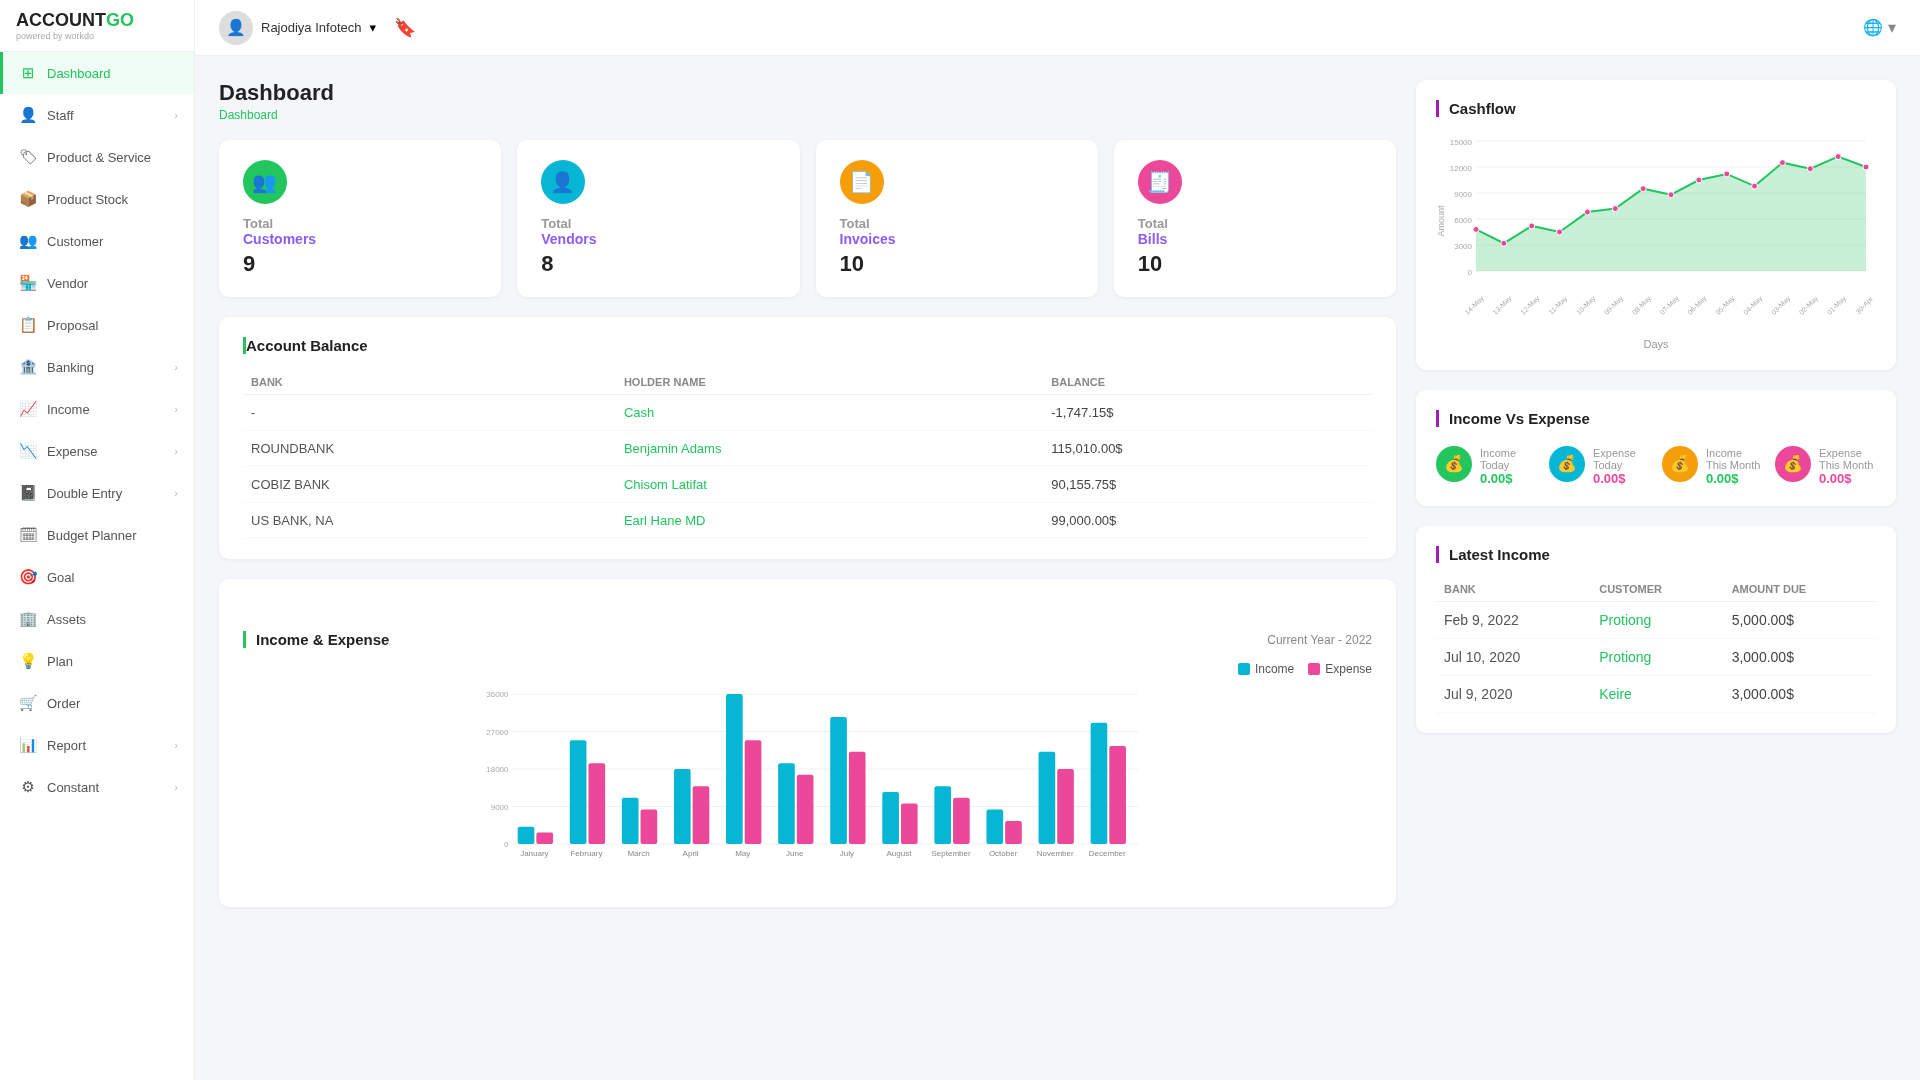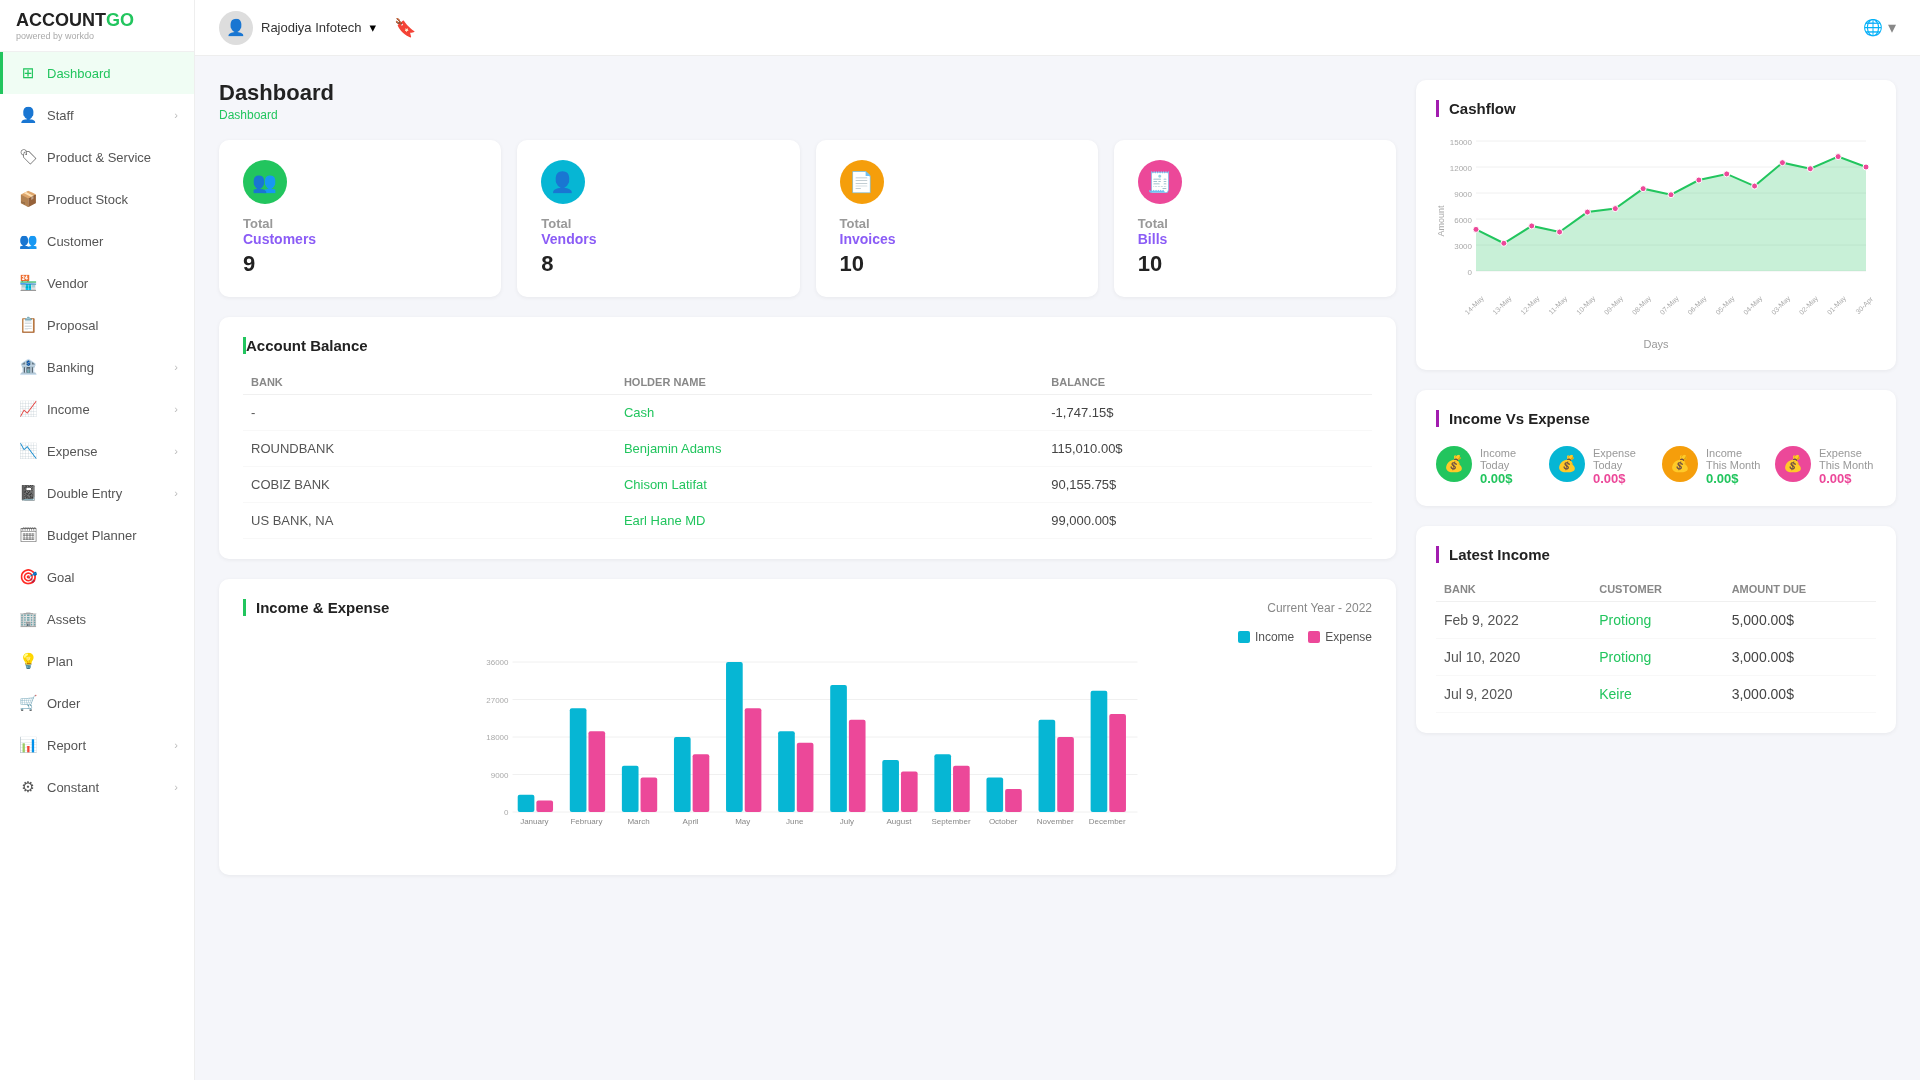--- a/index.html
+++ b/index.html
@@ -67,21 +67,21 @@
     .ive-icon { width: 36px; height: 36px; border-radius: 50%; display: flex; align-items: center; justify-content: center; font-size: 16px; flex-shrink: 0; }
     .ive-icon.green { background: #22c55e; color: #fff; }
     .ive-icon.teal { background: #06b6d4; color: #fff; }
     .ive-icon.orange { background: #f59e0b; color: #fff; }
     .ive-icon.pink { background: #ec4899; color: #fff; }
     .ive-label { font-size: 11px; color: #999; margin-top: 6px; }
     .ive-value { font-size: 13px; font-weight: 700; color: #ec4899; }
 
     
     .ie-section { background: #fff; border-radius: 10px; padding: 20px 24px; box-shadow: 0 1px 4px rgba(0,0,0,0.06); }
-    .ie-header { display: flex; justify-content: space-between; align-items: center; margin-bottom: 14px; }
+    .ie-header { display: flex; justify-content: space-between; align-items: center; margin-bottom: 14px; margin-top: 32px; }
     .ie-title { font-size: 15px; font-weight: 700; color: #222; border-left: 3px solid #22c55e; padding-left: 10px; }
     .ie-year { font-size: 12px; color: #888; }
     .ie-legend { display: flex; gap: 14px; margin-bottom: 8px; justify-content: flex-end; }
     .ie-legend-item { display: flex; align-items: center; gap: 5px; font-size: 12px; color: #555; }
     .legend-dot { width: 12px; height: 12px; border-radius: 2px; }
     .legend-dot.income { background: #06b6d4; }
     .legend-dot.expense { background: #ec4899; }
 
     
     .li-table th { font-size: 11px; }

